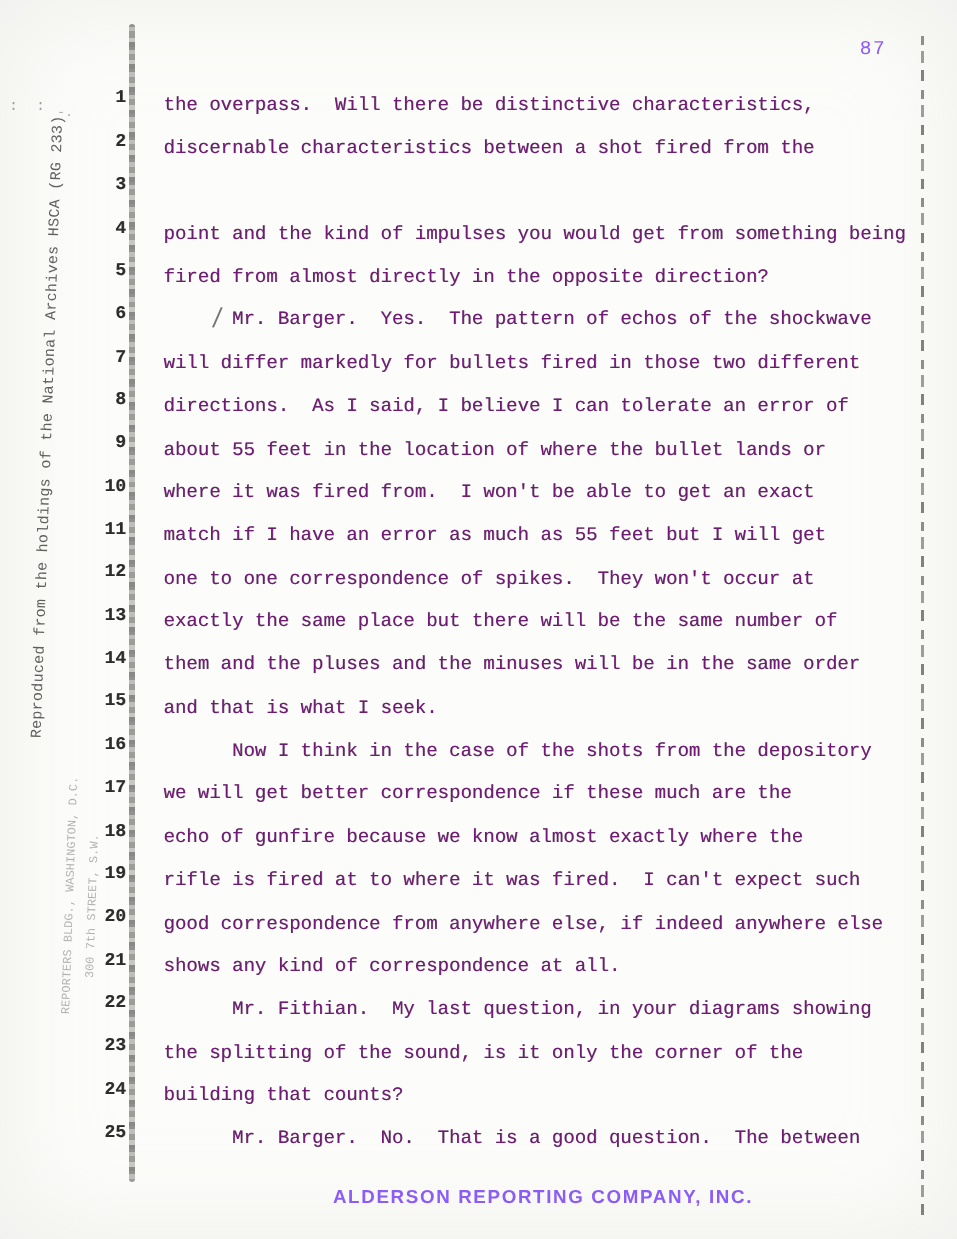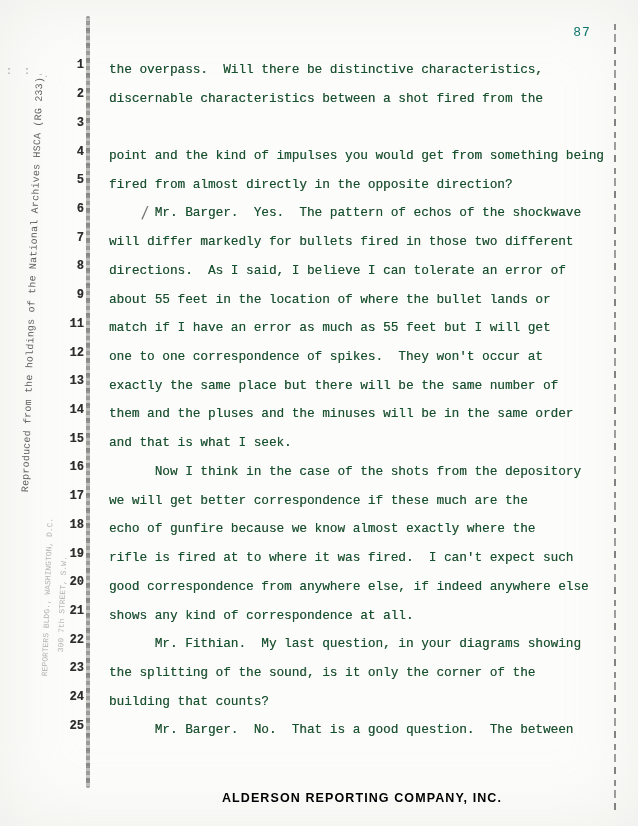--- a/index.html
+++ b/index.html
@@ -9,21 +9,21 @@
     font-family:"Liberation Mono","DejaVu Sans Mono",monospace;
   }
   .page{
     position:relative;width:638px;height:826px;overflow:hidden;
     background:#fcfcfa;
     box-shadow:inset 0 0 70px rgba(205,205,198,.28);
   }
   
   .page-number{
     position:absolute;top:25px;left:562px;width:40px;text-align:center;
-    font-size:13px;color:#0f766e;letter-spacing:1px;
+    font-size:13px;color:#8b5cf6;letter-spacing:1px;
   }
   
   .rule-left{
     position:absolute;left:86px;top:16px;width:4px;height:772px;
     background:repeating-linear-gradient(180deg,
       #6e6e6e 0 2px,#a8a8a4 2px 5px,#7c7c78 5px 9px,#b5b5b0 9px 12px,#62625f 12px 15px);
     opacity:.75;border-radius:2px;
   }
   
   .rule-right{
@@ -61,28 +61,28 @@
   .lines{position:absolute;left:0;top:55px;width:610px;}
   .line-row{display:flex;height:28.72px;align-items:center;}
   .ln-num{
     width:84px;text-align:right;flex:none;
     font-size:12px;font-weight:bold;color:#2d2d2d;
     transform:translateY(-4px);
     text-shadow:.3px .3px .3px rgba(45,45,45,.5);
   }
   .ln-text{
     padding-left:25px;white-space:pre;flex:none;
-    font-size:12.7px;color:#14532d;
+    font-size:12.7px;color:#701a75;
     text-shadow:.3px .3px .35px rgba(58,58,58,.55);
   }
   
   .footer{
     position:absolute;left:110px;width:504px;top:791px;text-align:center;
     font-family:"Liberation Sans","DejaVu Sans",sans-serif;
-    font-size:12.5px;font-weight:bold;letter-spacing:1.1px;color:#000000;
+    font-size:12.5px;font-weight:bold;letter-spacing:1.1px;color:#8b5cf6;
   }
 </style>
 </head>
 <body>
 
 <div class="page">
 
   <div class="page-number">87</div>
 
   <div class="corner-marks-a">: :</div>
@@ -133,20 +133,24 @@
   <div class="line-row">
     <span class="ln-num">8</span>
     <span class="ln-text">directions.  As I said, I believe I can tolerate an error of</span>
   </div>
 
   <div class="line-row">
     <span class="ln-num">9</span>
     <span class="ln-text">about 55 feet in the location of where the bullet lands or</span>
   </div>
 
+  <div class="line-row">
+    <span class="ln-num">10</span>
+    <span class="ln-text">where it was fired from.  I won't be able to get an exact</span>
+  </div>
 
   <div class="line-row">
     <span class="ln-num">11</span>
     <span class="ln-text">match if I have an error as much as 55 feet but I will get</span>
   </div>
 
   <div class="line-row">
     <span class="ln-num">12</span>
     <span class="ln-text">one to one correspondence of spikes.  They won't occur at</span>
   </div>

